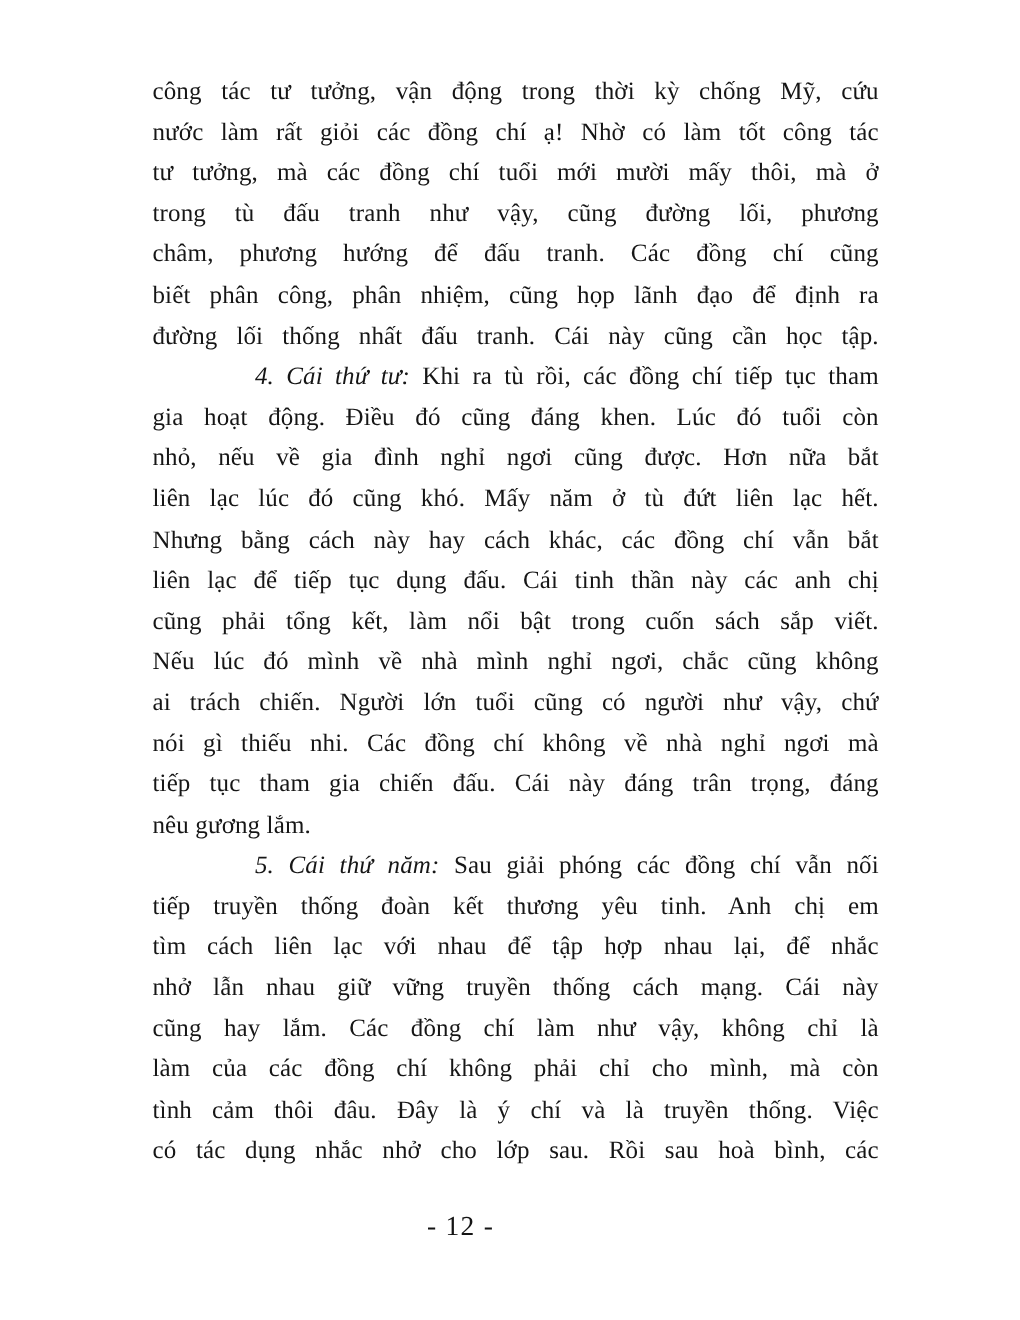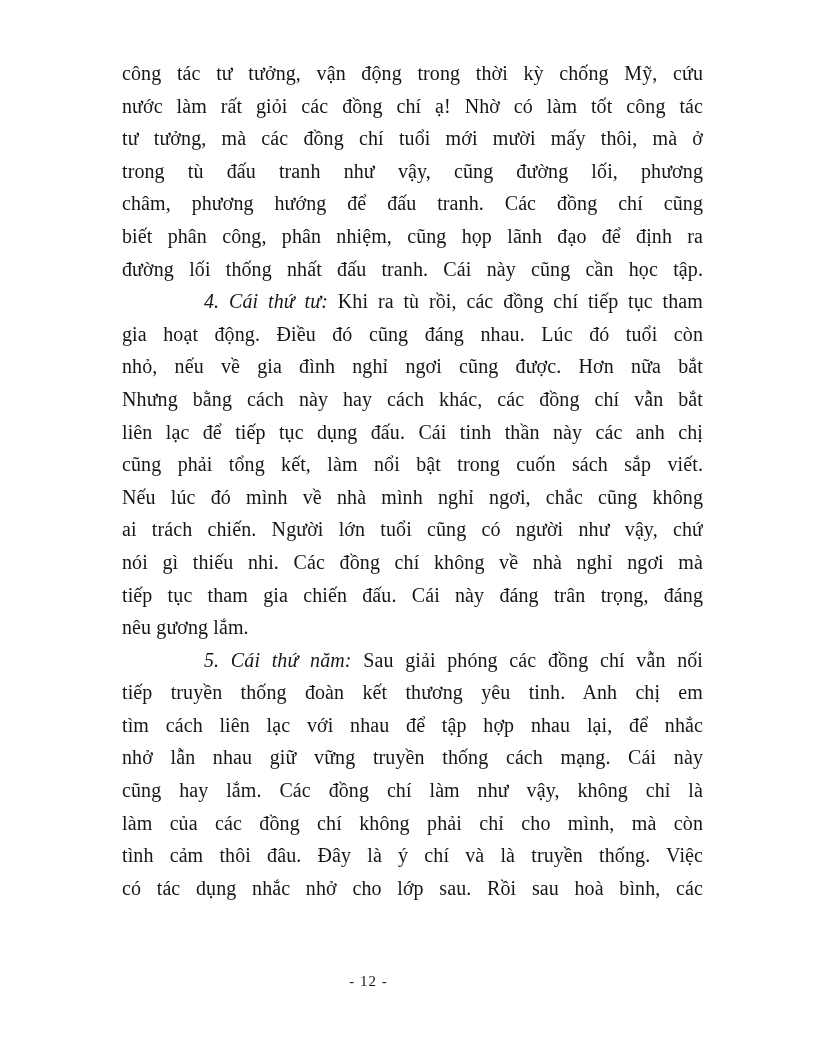--- a/index.html
+++ b/index.html
@@ -46,41 +46,42 @@
   .lead {
     font-style: italic;
     margin-left: 44px;
   }
   .page-number {
     position: absolute;
     top: 966px;
     left: 0;
     width: 100%;
     text-align: center;
-    font-size: 15px;
+    font-size: 22px;
     line-height: 30px;
     color: #141414;
     letter-spacing: 1px;
   }
 </style>
 </head>
 <body>
 
 <div class="page">
   <div class="text-block">
       <div class="line justify">công tác tư tưởng, vận động trong thời kỳ chống Mỹ, cứu</div>
       <div class="line justify">nước làm rất giỏi các đồng chí ạ! Nhờ có làm tốt công tác</div>
       <div class="line justify">tư tưởng, mà các đồng chí tuổi mới mười mấy thôi, mà ở</div>
       <div class="line justify">trong tù đấu tranh như vậy, cũng đường lối, phương</div>
       <div class="line justify">châm, phương hướng để đấu tranh. Các đồng chí cũng</div>
       <div class="line justify">biết phân công, phân nhiệm, cũng họp lãnh đạo để định ra</div>
       <div class="line justify">đường lối thống nhất đấu tranh. Cái này cũng cần học tập.</div>
       <div class="line justify indent"><span class="lead">4. Cái thứ tư:</span> Khi ra tù rồi, các đồng chí tiếp tục tham</div>
-      <div class="line justify">gia hoạt động. Điều đó cũng đáng nhau. Lúc đó tuổi còn</div>
+      <div class="line justify">gia hoạt động. Điều đó cũng đáng khen. Lúc đó tuổi còn</div>
       <div class="line justify">nhỏ, nếu về gia đình nghỉ ngơi cũng được. Hơn nữa bắt</div>
+      <div class="line justify">liên lạc lúc đó cũng khó. Mấy năm ở tù đứt liên lạc hết.</div>
       <div class="line justify">Nhưng bằng cách này hay cách khác, các đồng chí vẫn bắt</div>
       <div class="line justify">liên lạc để tiếp tục dụng đấu. Cái tinh thần này các anh chị</div>
       <div class="line justify">cũng phải tổng kết, làm nổi bật trong cuốn sách sắp viết.</div>
       <div class="line justify">Nếu lúc đó mình về nhà mình nghỉ ngơi, chắc cũng không</div>
       <div class="line justify">ai trách chiến. Người lớn tuổi cũng có người như vậy, chứ</div>
       <div class="line justify">nói gì thiếu nhi. Các đồng chí không về nhà nghỉ ngơi mà</div>
       <div class="line justify">tiếp tục tham gia chiến đấu. Cái này đáng trân trọng, đáng</div>
       <div class="line noj">nêu gương lắm.</div>
       <div class="line justify indent"><span class="lead">5. Cái thứ năm:</span> Sau giải phóng các đồng chí vẫn nối</div>
       <div class="line justify">tiếp truyền thống đoàn kết thương yêu tinh. Anh chị em</div>

